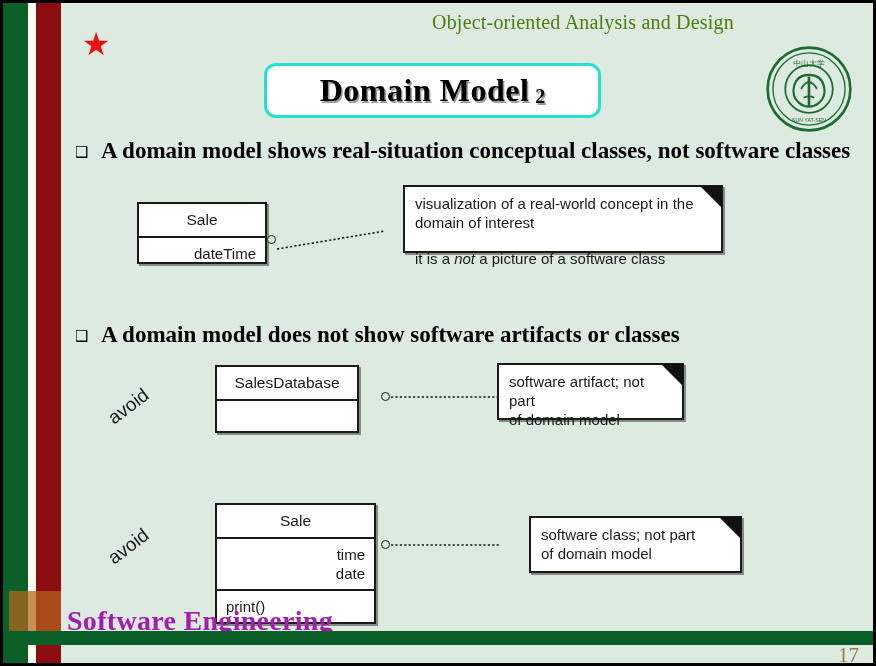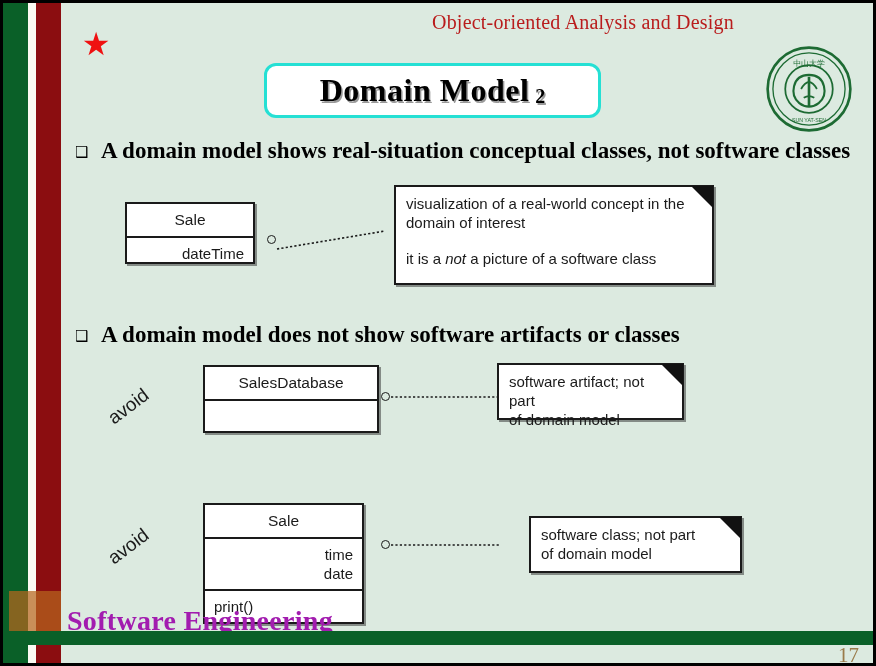--- a/index.html
+++ b/index.html
@@ -60,21 +60,21 @@
   }
 
   
   .header-course {
     position: absolute;
     left: 400px; top: 8px;
     width: 360px;
     text-align: center;
     font-family: "Liberation Serif", serif;
     font-size: 20px;
-    color: #b91c1c;
+    color: #4d7c0f;
     letter-spacing: 0.2px;
   }
 
   .star-icon {
     position: absolute;
     left: 78px; top: 26px;
     width: 30px; height: 30px;
     color: #ef1111;
     line-height: 30px;
     font-size: 32px;
@@ -141,20 +141,21 @@
   #bullet-1 { left: 72px; top: 133px; width: 780px; }
   #bullet-2 { left: 72px; top: 317px; width: 780px; }
 
   
   .uml-class {
     position: absolute;
     background: #ffffff;
     border: 2px solid #1a1a1a;
     box-sizing: border-box;
     box-shadow: 2px 2px 0 rgba(60,60,60,0.55);
+    margin-left: 12px;
   }
   .uml-compartment {
     box-sizing: border-box;
     font-family: "Liberation Sans", sans-serif;
     font-size: 15px;
     color: #1a1a1a;
     padding: 4px 9px;
   }
   .uml-name {
     text-align: center;
@@ -173,21 +174,21 @@
     text-align: left;
     border-top: 2px solid #1a1a1a;
     padding-top: 6px;
     padding-bottom: 6px;
     line-height: 19px;
   }
 
   #class-sale-1 { left: 122px; top: 199px; width: 130px; height: 62px; }
   #class-sale-1 .uml-attrs { height: 29px; }
 
-  #class-salesdb { left: 200px; top: 362px; width: 176px; height: 68px; }
+  #class-salesdb { left: 200px; top: 362px; width: 144px; height: 68px; }
   #class-salesdb .uml-attrs { height: 31px; }
 
   #class-sale-2 { left: 200px; top: 500px; width: 161px; height: 121px; }
   #class-sale-2 .uml-attrs { height: 50px; }
 
   
   .avoid-label {
     position: absolute;
     font-family: "Liberation Sans", sans-serif;
     font-size: 19px;
@@ -217,21 +218,21 @@
     right: -1px;
     top: -1px;
     width: 0; height: 0;
     border-left: 22px solid transparent;
     border-top: 22px solid #111111;
   }
   .note-line { display: block; }
   .note-gap { display: block; height: 17px; }
   .note-line i { font-style: italic; }
 
-  #note-1 { left: 391px; top: 182px; width: 320px; height: 100px; }
+  #note-1 { left: 400px; top: 182px; width: 320px; height: 68px; }
   #note-2 { left: 494px; top: 360px; width: 187px; height: 57px; }
   #note-3 { left: 494px; top: 513px; width: 213px; height: 57px; margin-left: 32px; }
 
   
   .connector { position: absolute; }
   .conn-circle {
     position: absolute;
     width: 9px; height: 9px;
     border: 1.6px solid #1a1a1a;
     border-radius: 50%;

